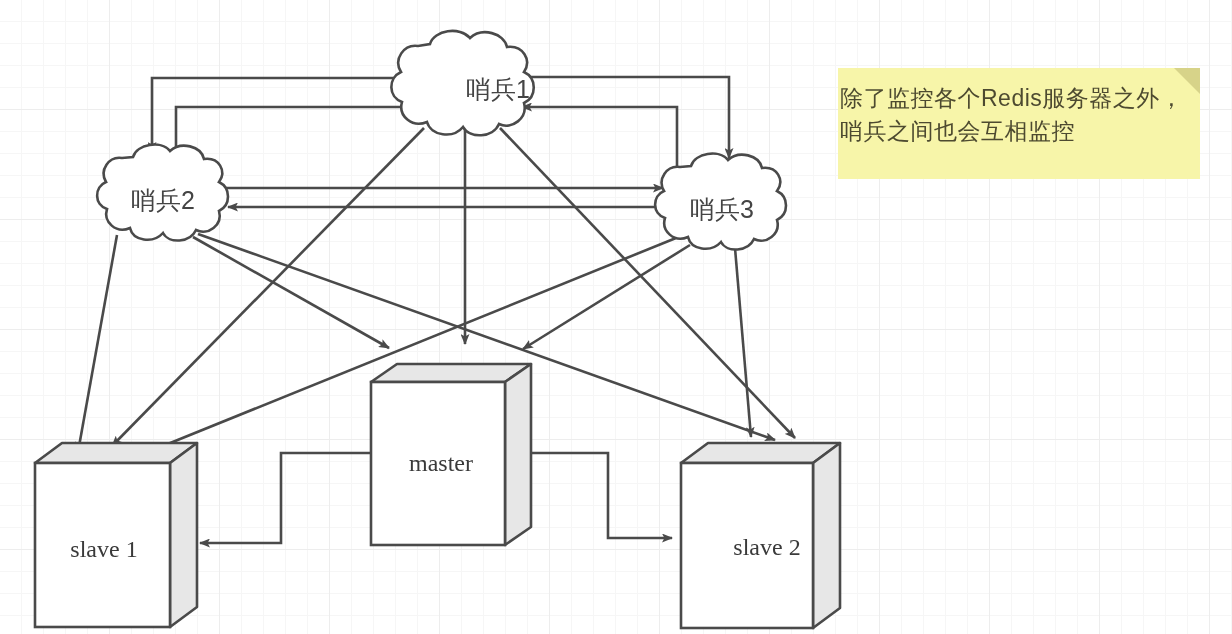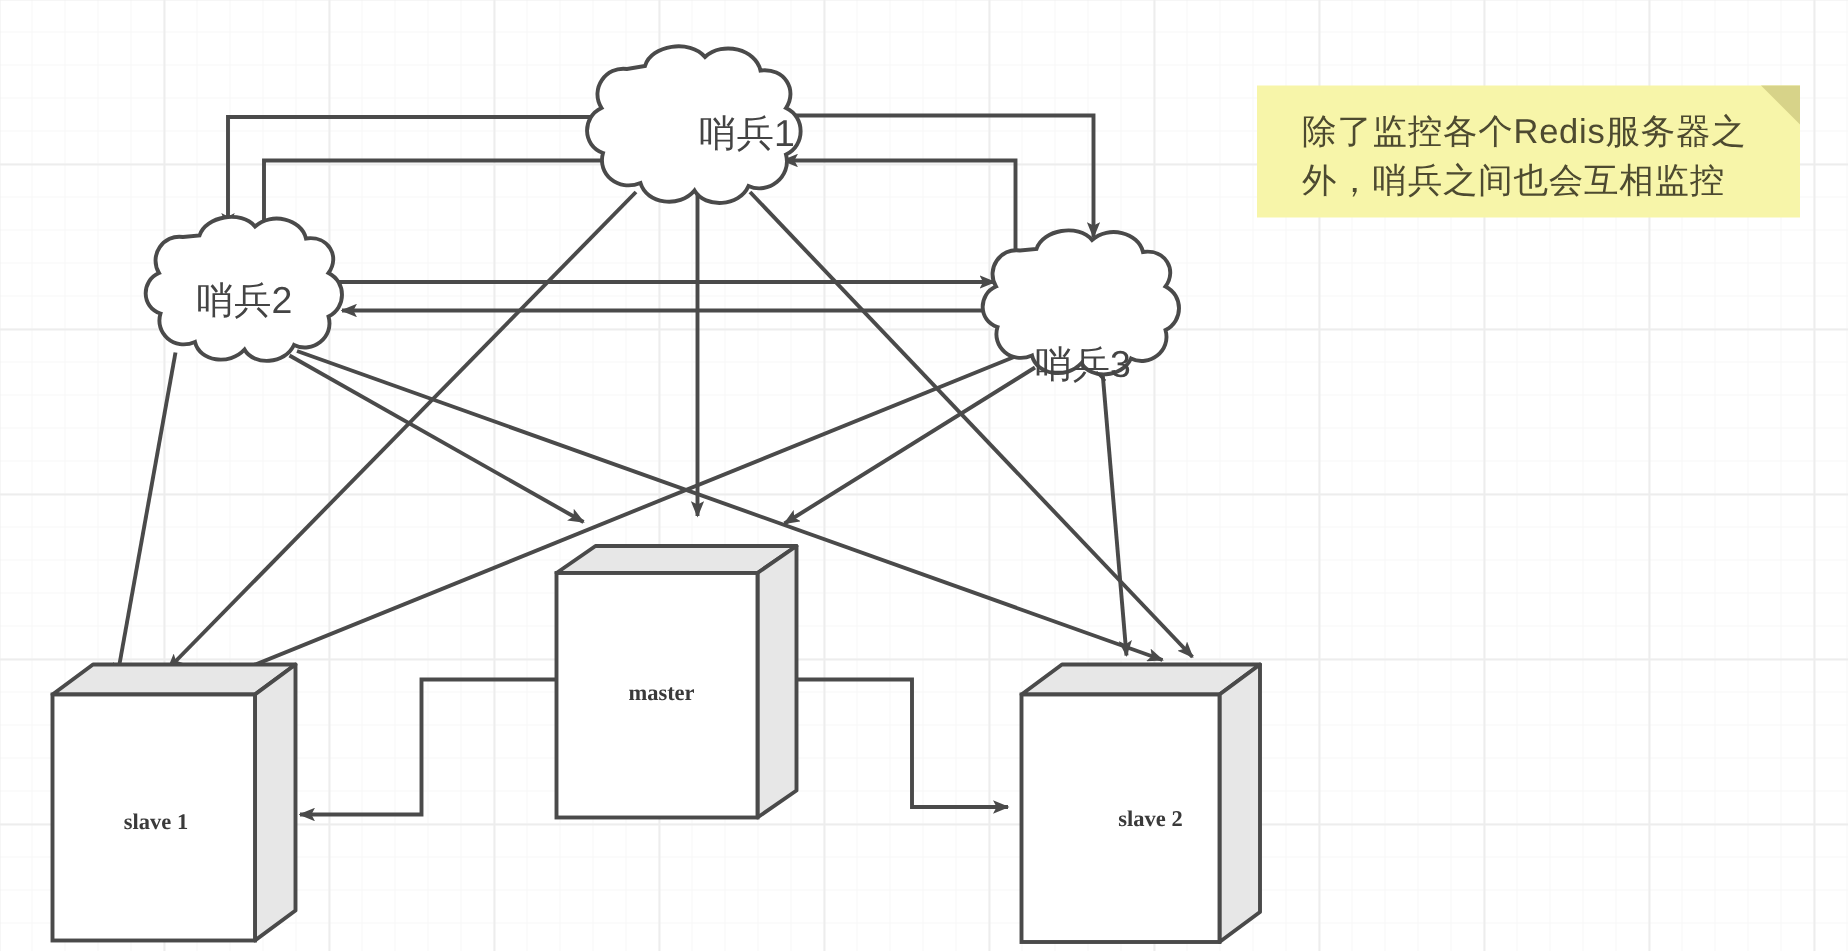--- a/index.html
+++ b/index.html
@@ -42,34 +42,34 @@
     color: #4a4a4a;
   }
   .cloud-label {
     font-family: "Liberation Sans", sans-serif;
     font-size: 25px;
     color: #444444;
     transform: translate(-50%, -50%);
   }
   .box-label {
     font-family: "Liberation Serif", serif;
-    font-weight: bold;
-    font-size: 15px;
+    font-weight: normal;
+    font-size: 24px;
     color: #3a3a3a;
     transform: translate(-50%, -50%);
   }
   #sticky-note {
     position: absolute;
     left: 838px;
-    top: 57px;
+    top: 68px;
     width: 362px;
-    height: 88px;
+    height: 111px;
     background: #f7f5a9;
     box-sizing: border-box;
-    padding: 14px 16px 0 30px;
+    padding: 14px 16px 0 2px;
   }
   #sticky-note-fold {
     position: absolute;
     right: 0;
     top: 0;
     width: 0;
     height: 0;
     border-left: 26px solid transparent;
     border-top: 26px solid #d7d389;
   }
@@ -192,21 +192,21 @@
                  C 674,243 661,231 665,218
                  C 652,214 652,196 664,191
                  C 657,179 667,165 680,167
                  Z" fill="#ffffff" stroke="#4a4a4a" stroke-width="2.6"></path>
       </g>
     </g>
   </svg>
 
   <div class="node-label cloud-label" style="left:462px; top:89px;margin-left:36px;">哨兵1</div>
   <div class="node-label cloud-label" style="left:163px; top:200px;">哨兵2</div>
-  <div class="node-label cloud-label" style="left:722px; top:209px;margin-top:34px;">哨兵3</div>
+  <div class="node-label cloud-label" style="left:722px; top:209px;">哨兵3</div>
 
   <div class="node-label box-label" style="left:441px; top:463px;">master</div>
   <div class="node-label box-label" style="left:104px; top:549px;text-align:center;">slave 1</div>
   <div class="node-label box-label" style="left:751px; top:547px;margin-left:16px;">slave 2</div>
 
   <div id="sticky-note">
     <div id="sticky-note-fold"></div>
     <div id="sticky-note-text">除了监控各个Redis服务器之外，哨兵之间也会互相监控</div>
   </div>
 

